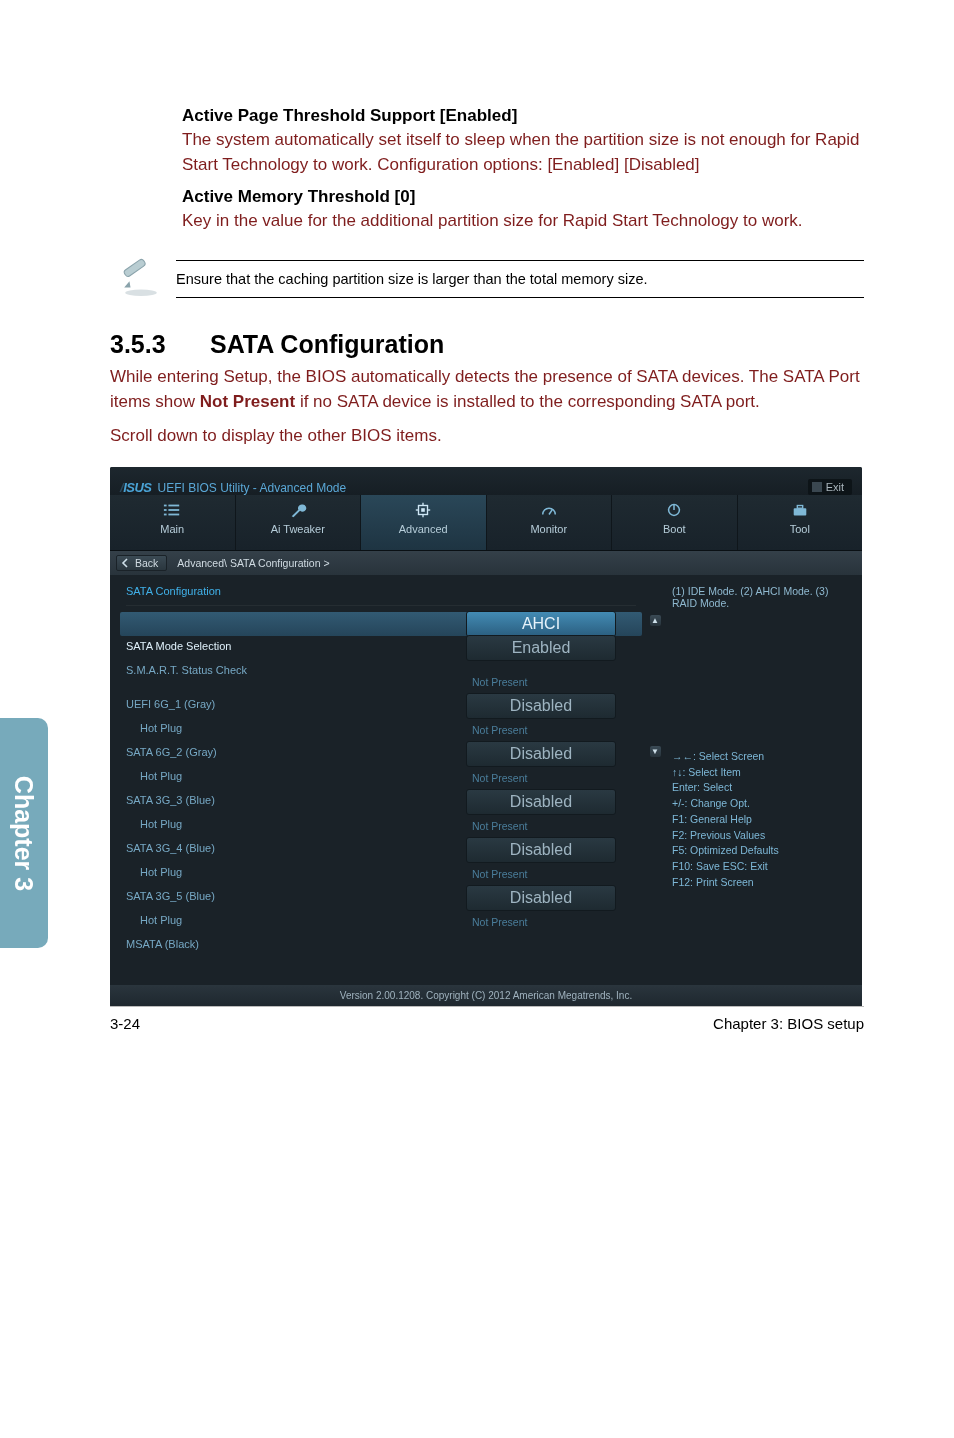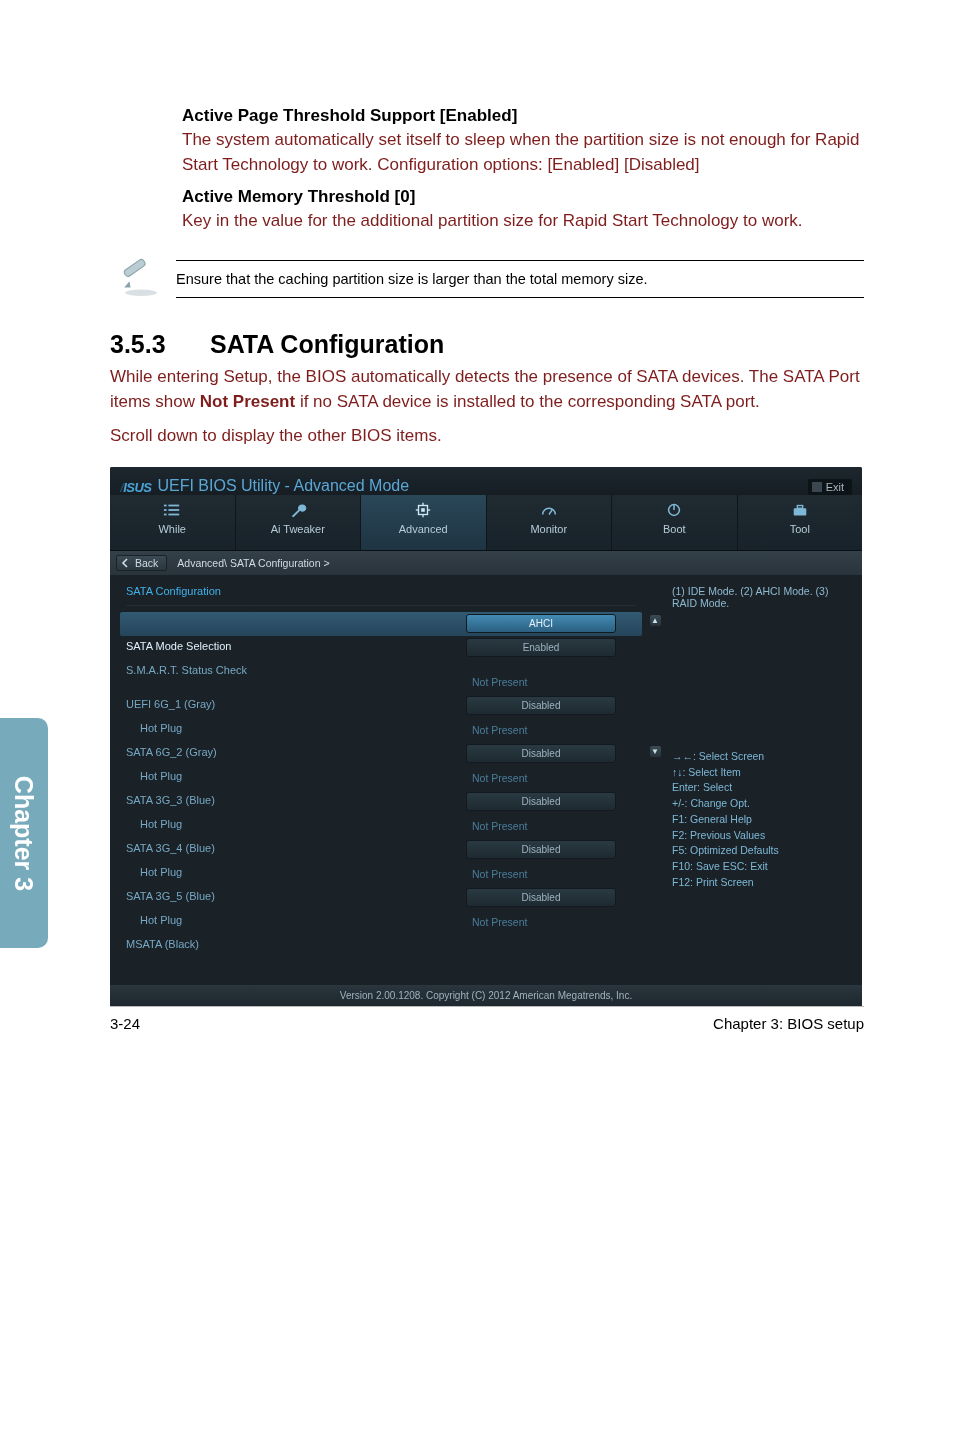--- a/index.html
+++ b/index.html
@@ -11,41 +11,41 @@
   .note-row { display: flex; align-items: center; margin: 22px 0 22px 10px; }
   .note-icon { width: 56px; flex: 0 0 56px; }
   .note-box { flex: 1; border-top: 1px solid #000; border-bottom: 1px solid #000; padding: 10px 0 10px 0; font-size: 14.5px; }
   h2.sec { font-size: 25px; font-weight: bold; margin-top: 28px; margin-bottom: 6px; }
   h2.sec .num { display: inline-block; width: 100px; }
   
   .bios { width: 752px; height: 540px; margin: 18px 0 0 0; background: #1a2228; border-radius: 2px; color: #c7d2d9; font-size: 11px; position: relative; overflow: hidden; }
   .bios-top { display: flex; align-items: flex-end; height: 28px; padding: 0 10px; background: linear-gradient(#1d272e,#161e24); }
   .bios-logo { font-family: Arial; font-style: italic; font-weight: bold; color: #4aa3d6; font-size: 13px; letter-spacing: -0.5px; }
   .bios-logo .slash { color: #2a4a5e; }
-  .bios-ttl { color: #5aa7d6; font-size: 16px; margin-left: 6px; }
+  .bios-ttl { color: #5aa7d6; font-size: 12px; margin-left: 6px; }
   .bios-exit { margin-left: auto; background: #0d1418; padding: 2px 8px 2px 4px; border-radius: 2px; color: #aab6bd; display: flex; align-items: center; gap: 4px; margin-top: 36px; }
   .exit-icon { width: 10px; height: 10px; background: #3a4750; display: inline-block; }
   .bios-menu { display: flex; height: 56px; background: linear-gradient(#1f2a31,#18222a); border-bottom: 1px solid #0a1014; }
   .menu-item { flex: 1; text-align: center; padding-top: 6px; color: #a7c5d6; border-right: 1px solid #0f161b; }
   .menu-item:last-child { border-right: none; }
   .menu-item.active { background: linear-gradient(#2a4758,#1e3442); }
   .menu-icon { height: 18px; display: flex; align-items: center; justify-content: center; }
   .menu-label { font-size: 11px; margin-top: 4px; color: #b6cdd9; }
   .bios-crumb { display: flex; align-items: center; height: 24px; background: linear-gradient(#344049,#28333b); padding-left: 6px; font-size: 10.5px; color: #d0dbe2; }
   .crumb-back { background: linear-gradient(#3b4a54,#2a363e); border: 1px solid #1a2228; border-radius: 2px; padding: 1px 8px 1px 4px; margin-right: 10px; display: flex; align-items: center; gap: 4px; }
   .bios-body { display: flex; height: 410px; }
   .bios-left { flex: 1; padding: 10px 12px 0 16px; position: relative; }
   .bios-right { width: 200px; padding: 10px 12px 0 10px; color: #8fb9d0; font-size: 10.5px; }
   .cfg-head { color: #40b0e8; font-size: 11px; border-bottom: 1px solid rgba(255,255,255,0.05); padding-bottom: 8px; margin-bottom: 6px; }
   .row { display: flex; align-items: center; height: 24px; }
   .row.sel { background: linear-gradient(#325a73,#25455a); border-radius: 2px; margin: 0 -6px; padding: 0 6px; }
   .row-label { flex: 1; color: #76a8c4; margin-top: 44px; }
   .row-label.ind { padding-left: 14px; }
   .row-val { width: 170px; }
-  .pill { display: inline-block; width: 150px; text-align: center; padding: 3px 0; border-radius: 3px; background: linear-gradient(#2a3942,#1e2a31); border: 1px solid #121a1f; color: #9eb4c1; font-size: 10px; }
+  .pill { display: inline-block; width: 150px; text-align: center; padding: 3px 0; border-radius: 3px; background: linear-gradient(#2a3942,#1e2a31); border: 1px solid #121a1f; color: #9eb4c1; font-size: 16px; }
   .pill.sel { background: linear-gradient(#438bb4,#2b5f80); color: #e6f2fa; }
   .np { color: #4a7d9a; font-size: 10.5px; display: inline-block; padding-left: 6px; }
   .gap { height: 10px; }
   .scroll-col { width: 14px; display: flex; flex-direction: column; align-items: center; padding-top: 40px; gap: 120px; }
   .sbtn { width: 11px; height: 11px; background: linear-gradient(#3a4a55,#28343c); border-radius: 2px; display: flex; align-items: center; justify-content: center; color: #cfe0ea; font-size: 8px; }
   .help-block { margin-top: 140px; line-height: 1.5; color: #7db7d6; }
   .bios-footer { height: 22px; background: linear-gradient(#2a353d,#1e272e); text-align: center; font-size: 10px; color: #9fb2be; line-height: 22px; }
   
   .side-tab { position: absolute; left: 0; bottom: 120px; width: 48px; height: 230px; background: #77aabb; border-top-right-radius: 10px; border-bottom-right-radius: 10px; display: flex; align-items: center; justify-content: center; }
   .side-tab span { color: #fff; font-size: 25px; font-weight: bold; transform: rotate(90deg); white-space: nowrap; }
@@ -101,21 +101,21 @@
               <g fill="#7fb8d6">
                 <rect x="1" y="2" width="3" height="2"></rect>
                 <rect x="6" y="2" width="12" height="2"></rect>
                 <rect x="1" y="7" width="3" height="2"></rect>
                 <rect x="6" y="7" width="12" height="2"></rect>
                 <rect x="1" y="12" width="3" height="2"></rect>
                 <rect x="6" y="12" width="12" height="2"></rect>
               </g>
             </svg>
           </div>
-        <div class="menu-label">While</div>
+        <div class="menu-label">Main</div>
       </div>
       <div class="menu-item">
         <div class="menu-icon">
             <svg class="mi" viewBox="0 0 20 16">
               <path fill="#7fb8d6" d="M14 2a4 4 0 0 0-3.6 5.7L3 15l2 1 7.3-7.3A4 4 0 1 0 14 2z"></path>
             </svg>
           </div>
         <div class="menu-label">Ai Tweaker</div>
       </div>
       <div class="menu-item active">

